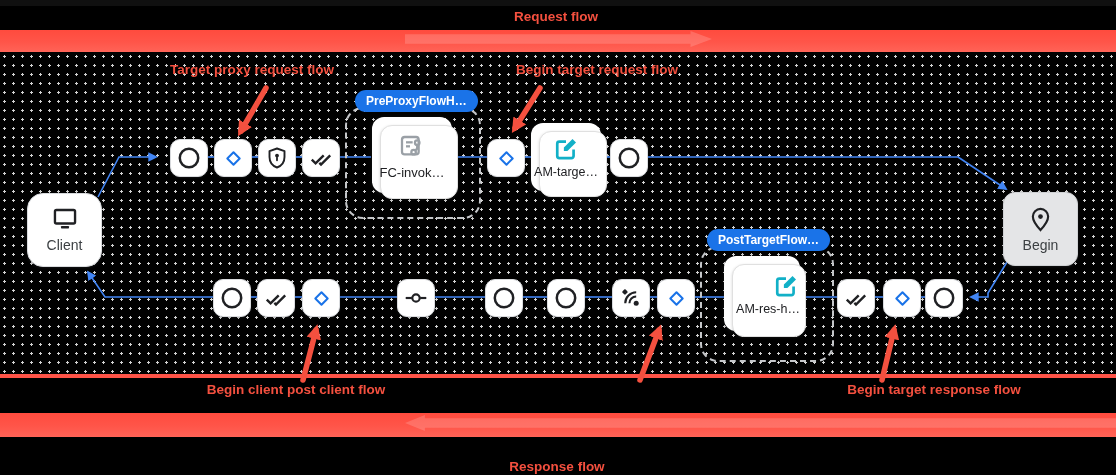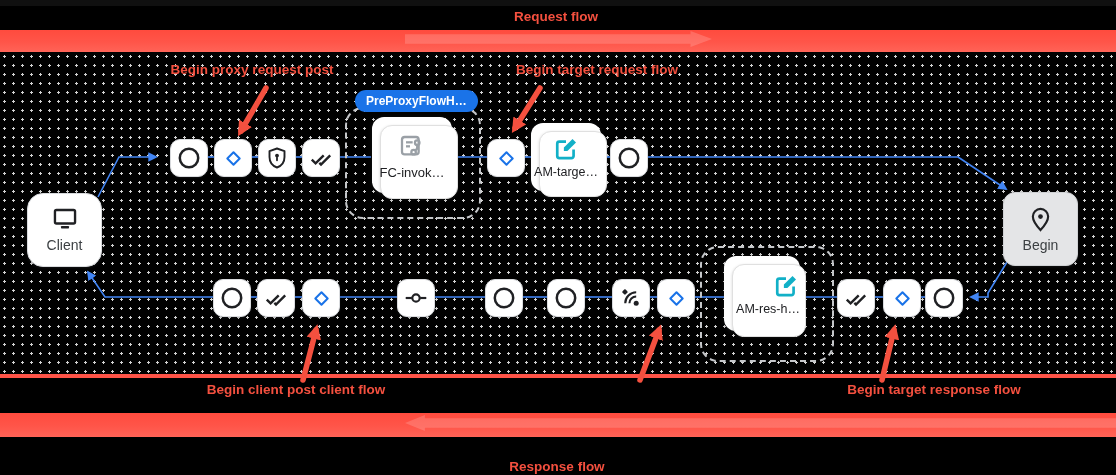--- a/index.html
+++ b/index.html
@@ -212,20 +212,21 @@
       <rect x="3.6" y="3.6" width="4.2" height="4.2" rx="1" fill="#202124" transform="rotate(45 5.7 5.7)"></rect>
     </svg>
   </div>
   <div class="step" style="left:657px;top:279px;">
     <svg width="21" height="21" viewBox="0 0 24 24">
         <rect x="7" y="7" width="10" height="10" transform="rotate(45 12 12)" fill="none" stroke="#1a73e8" stroke-width="2.3" stroke-linejoin="round"></rect>
       </svg>
   </div>
 
   <div class="dashed-box" style="left:700px;top:246px;width:130px;height:112px;"></div>
+  <div class="badge" style="left:707px;top:229px;">PostTargetFlow…</div>
   <div class="card" style="left:724px;top:256px;width:76px;height:75px;font-size:12.5px;align-items:flex-end;">
     <svg width="28" height="28" viewBox="0 0 24 24" fill="none" stroke="#12b0c7" stroke-width="2.3">
       <path d="M18.5 12.5 V18 a1.8 1.8 0 0 1 -1.8 1.8 H6.3 A1.8 1.8 0 0 1 4.5 18 V7.5 A1.8 1.8 0 0 1 6.3 5.7 H12"></path>
       <path d="M17.6 3.4 l3 3 L13.2 13.8 h-3 v-3 z" fill="#12b0c7" stroke="none"></path>
     </svg>
     <span>AM-res-h…</span>
   </div>
 
   <div class="step" style="left:837px;top:279px;">
     <svg width="26" height="26" viewBox="0 0 24 24" fill="none" stroke="#202124" stroke-width="2.2">
@@ -237,21 +238,21 @@
     <svg width="21" height="21" viewBox="0 0 24 24">
         <rect x="7" y="7" width="10" height="10" transform="rotate(45 12 12)" fill="none" stroke="#1a73e8" stroke-width="2.3" stroke-linejoin="round"></rect>
       </svg>
   </div>
   <div class="step" style="left:925px;top:279px;">
     <svg width="26" height="26" viewBox="0 0 24 24">
         <circle cx="12" cy="12" r="8.5" fill="none" stroke="#202124" stroke-width="2.3"></circle>
       </svg>
   </div>
 
-  <div class="annot" style="left:142px;top:62px;">Begin proxy request post</div>
+  <div class="annot" style="left:142px;top:62px;">Target proxy request flow</div>
   <div class="annot" style="left:487px;top:62px;">Begin target request flow</div>
   <div class="annot" style="left:186px;top:382px;">Begin client post client flow</div>
   <div class="annot" style="left:824px;top:382px;">Begin target response flow</div>
 
   <svg class="overlay" width="1116" height="475">
     <defs>
       <marker id="ar" viewBox="0 0 10 10" refX="6" refY="5" markerWidth="2.7" markerHeight="2.7" orient="auto-start-reverse" markerUnits="strokeWidth">
         <path d="M0,0 L10,5 L0,10 z" fill="#f4503f"></path>
       </marker>
     </defs>

